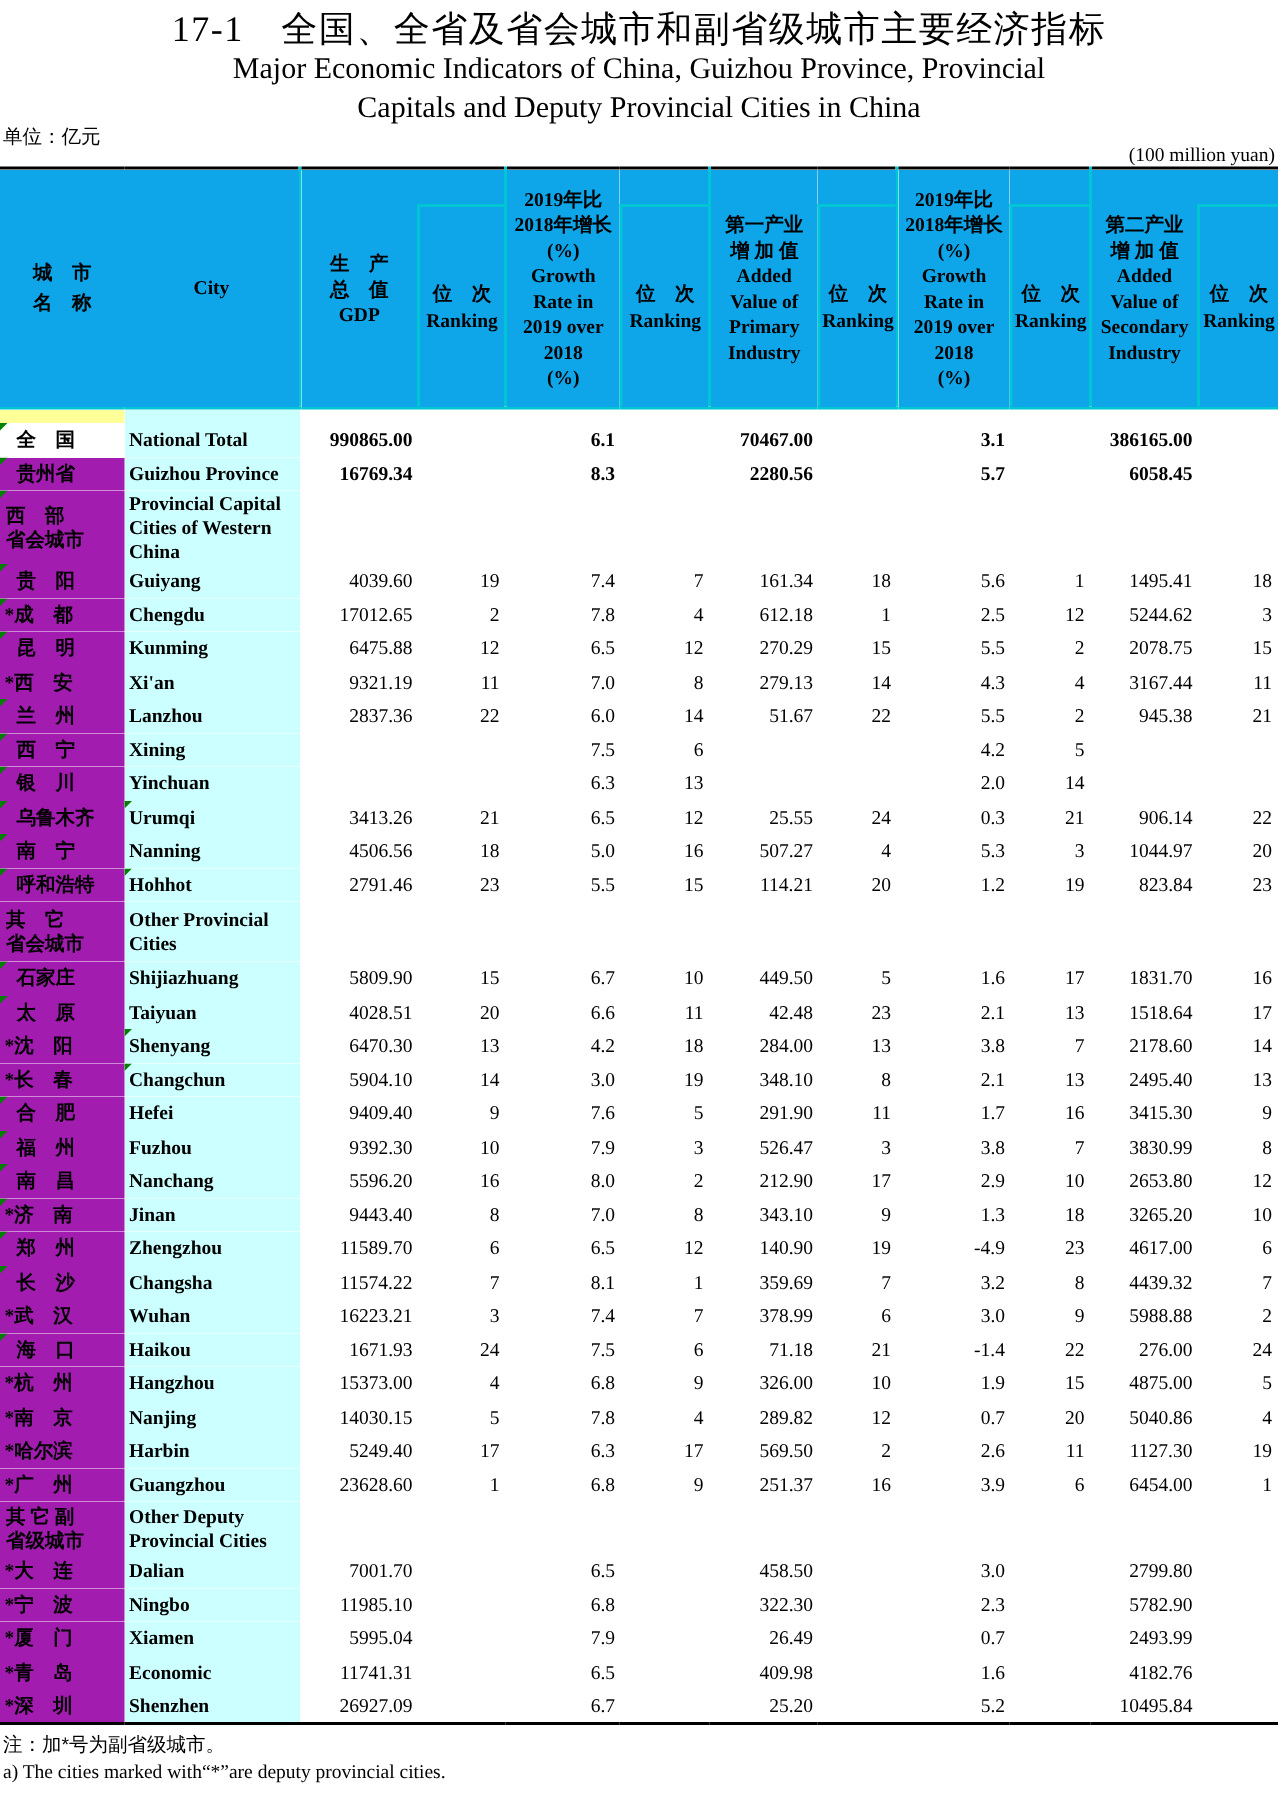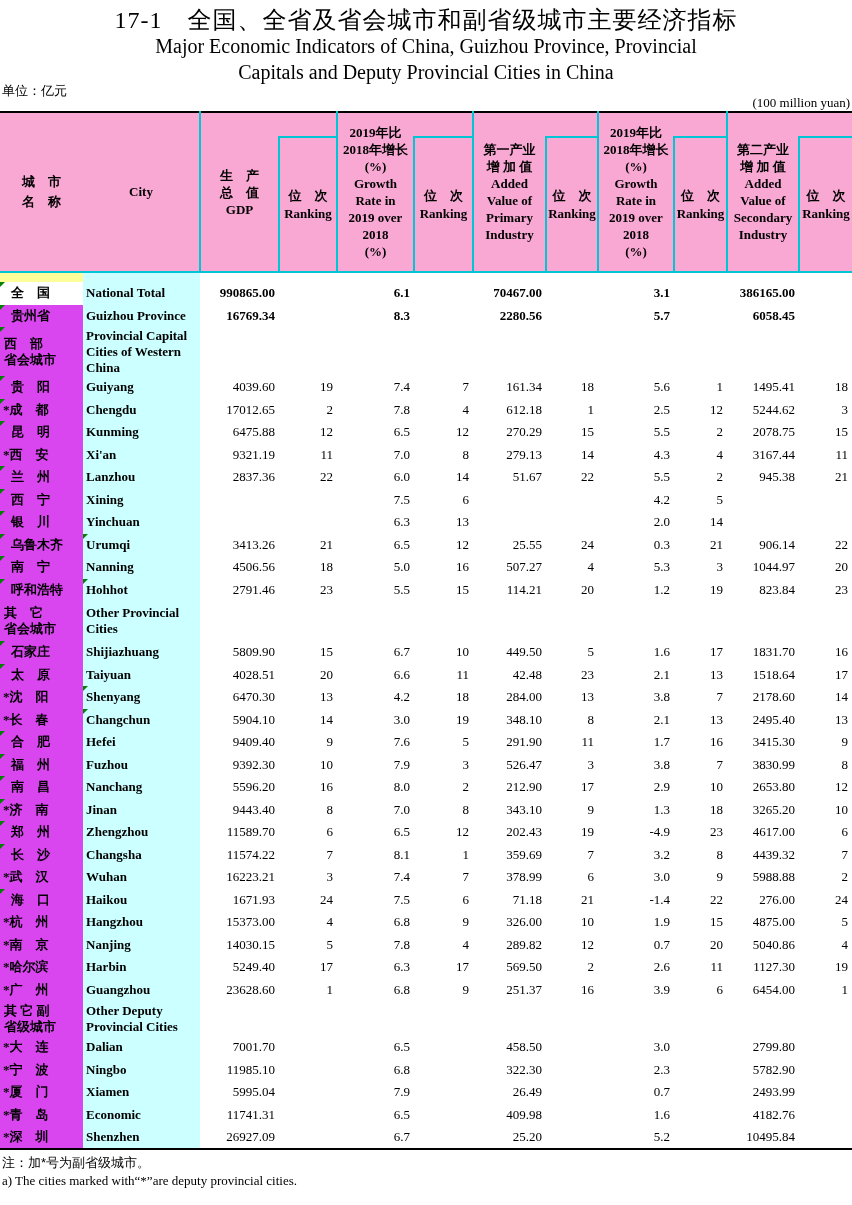--- a/index.html
+++ b/index.html
@@ -12,35 +12,35 @@
   
   .unitsrow{position:relative;height:18px;margin-top:8px;font-size:13px;}
   .units-left{position:absolute;left:2px;bottom:11px;font-family:"Liberation Sans",sans-serif;font-size:13px;}
   .units-right{position:absolute;right:2px;bottom:0;font-size:13px;}
   
   table{border-collapse:collapse;table-layout:fixed;width:852px;
         border-top:2px solid #000;border-bottom:2px solid #000;}
   col.c1{width:83px}col.c2{width:117px}col.c3{width:78px}col.c4{width:59px}
   col.c5{width:76px}col.c6{width:60px}col.c7{width:72px}col.c8{width:53px}
   col.c9{width:75px}col.c10{width:54px}col.c11{width:71px}col.c12{width:54px}
-  thead th{background:#f9a8d4;height:158px;padding:0;position:relative;
+  thead th{background:#0ea5e9;height:158px;padding:0;position:relative;
            font-weight:normal;font-size:13px;vertical-align:middle;
            border-bottom:2px solid #00C5D4;}
   th.bl{border-left:2px solid #00C5D4;}
   .hv{white-space:pre-line;text-align:center;line-height:17px;font-weight:bold;}
   .cityhead{display:flex;height:100%;align-items:center;border-radius:13px;}
   .ch-cn{width:83px;text-align:center;white-space:pre-line;line-height:20px;font-weight:bold;}
   .ch-en{flex:1;text-align:center;font-weight:bold;}
   .rkbox{position:absolute;left:0;right:0;top:23px;bottom:0;
          border-top:2px solid #00C5D4;border-left:2px solid #00C5D4;
          display:flex;align-items:center;justify-content:center;}
   .rktext{white-space:pre-line;text-align:center;line-height:18px;font-weight:bold;}
   
   tbody td{padding:0;font-size:13px;position:relative;vertical-align:middle;overflow:hidden;}
-  td.c-cn{background:#d946ef;font-weight:bold;white-space:pre-line;line-height:16px;padding-left:11px;}
+  td.c-cn{background:#a21caf;font-weight:bold;white-space:pre-line;line-height:16px;padding-left:11px;}
   td.c-cn.white{background:#fff;}
   td.c-en{background:#CCFFFF;font-weight:bold;white-space:pre-line;line-height:16px;padding-left:3px;}
   td.c-val{text-align:right;padding-right:3px;}
   td.c-rank{text-align:right;padding-right:4px;}
   tr.data{height:22.5px;}
   tr.bold td{font-weight:bold;}
   tr.spacer{height:10px;}
   tr.spacer td{background:#fff;}
   tr.spacer td.s1{background:#FFFF99;}
   tr.spacer td.s2{background:#CCFFFF;}
@@ -481,21 +481,21 @@
         <td class="c-val">3265.20</td>
         <td class="c-rank">10</td>
       </tr>
       <tr class="data">
         <td class="c-cn" style="padding-left: 11px;">郑　州<span class="mk"></span></td>
         <td class="c-en">Zhengzhou</td>
         <td class="c-val">11589.70</td>
         <td class="c-rank">6</td>
         <td class="c-val">6.5</td>
         <td class="c-rank">12</td>
-        <td class="c-val">202.43</td>
+        <td class="c-val">140.90</td>
         <td class="c-rank">19</td>
         <td class="c-val">-4.9</td>
         <td class="c-rank">23</td>
         <td class="c-val">4617.00</td>
         <td class="c-rank">6</td>
       </tr>
       <tr class="data">
         <td class="c-cn" style="padding-left: 11px;">长　沙<span class="mk"></span></td>
         <td class="c-en">Changsha</td>
         <td class="c-val">11574.22</td>

